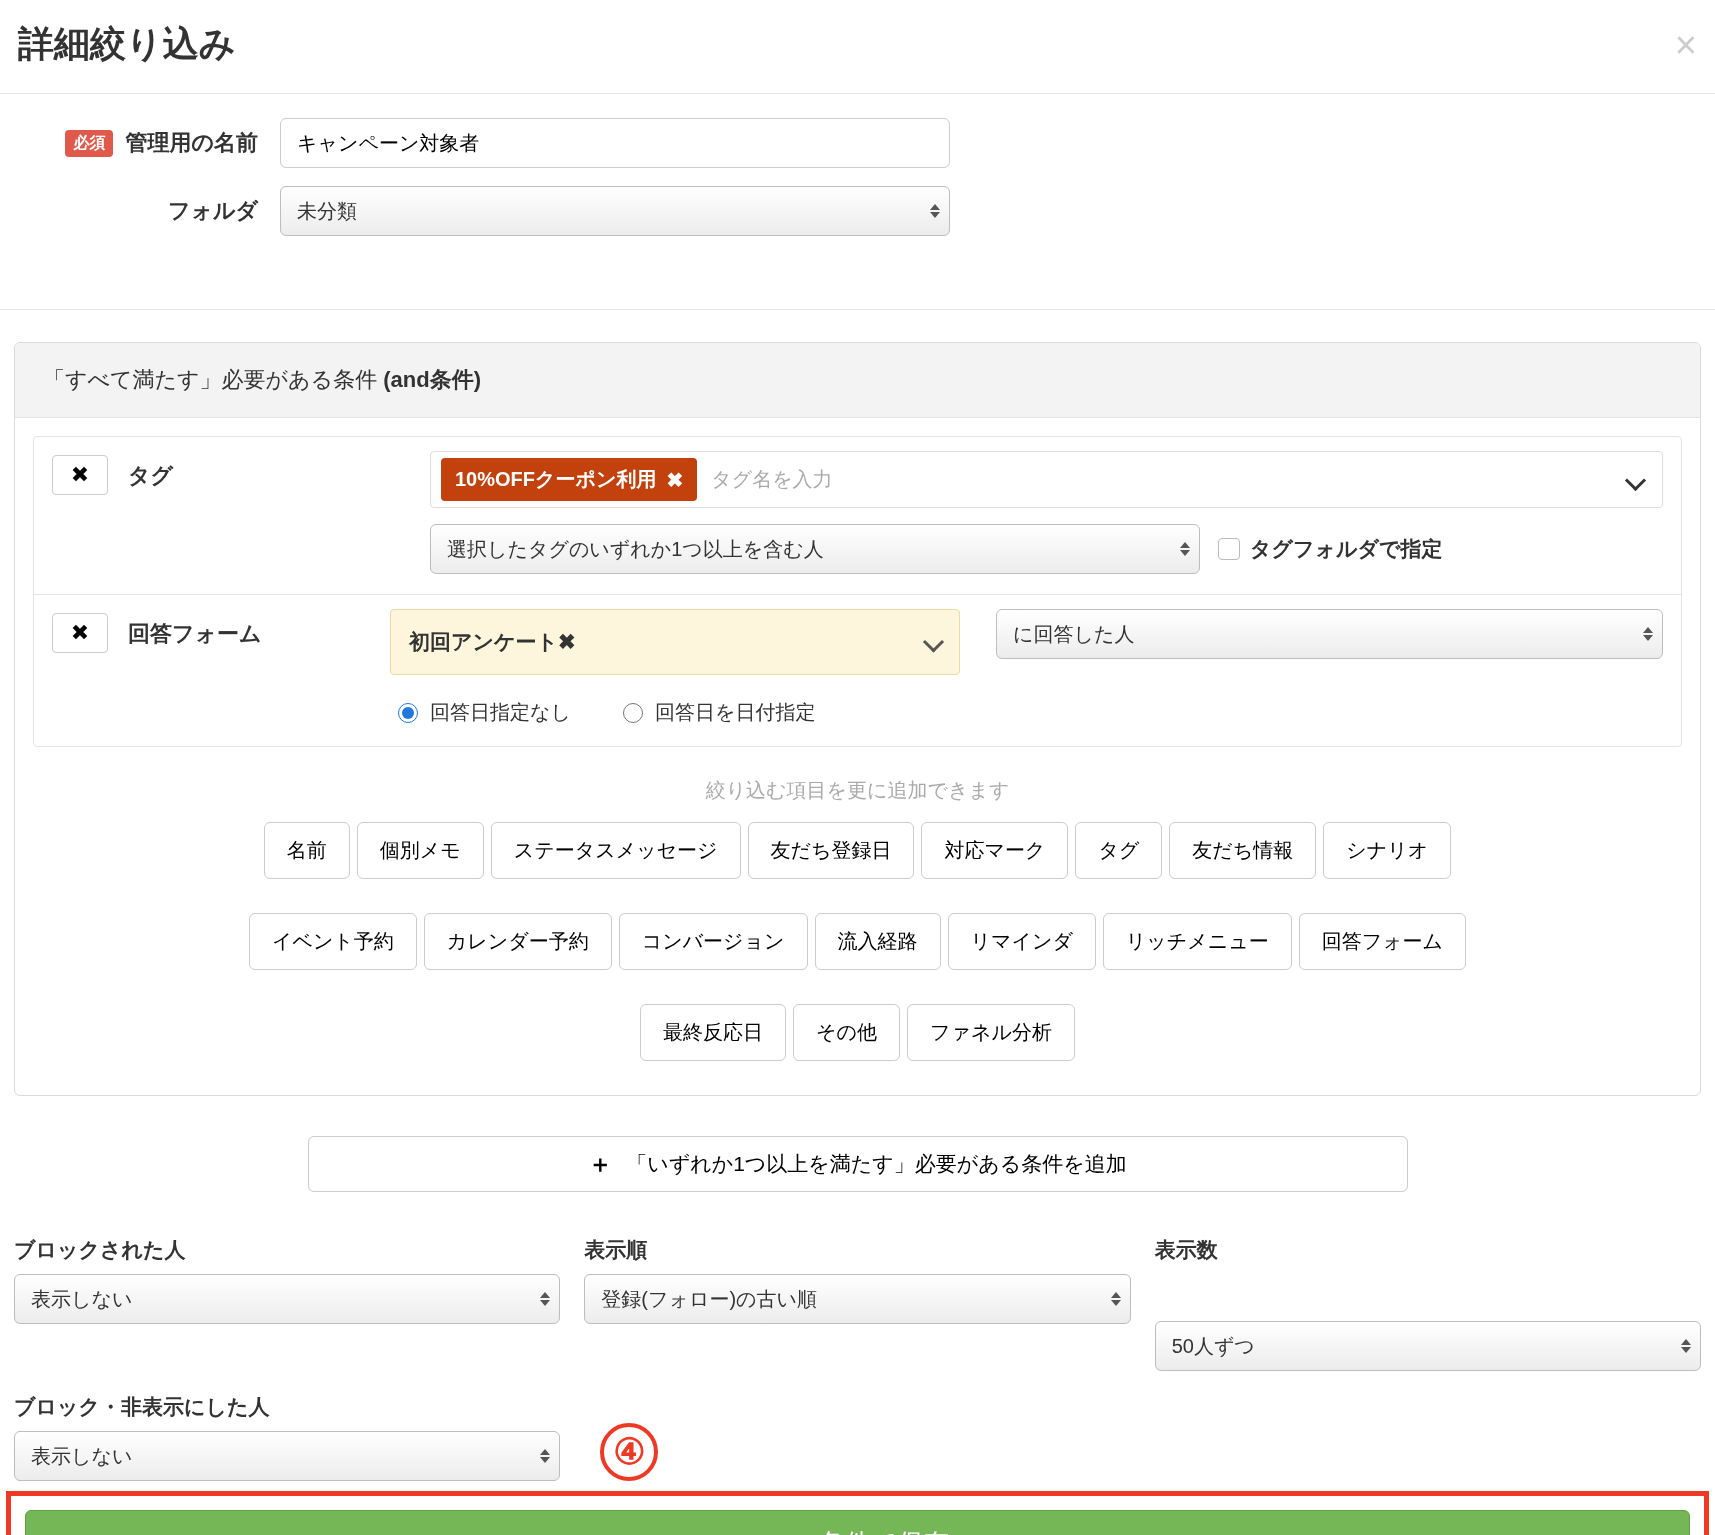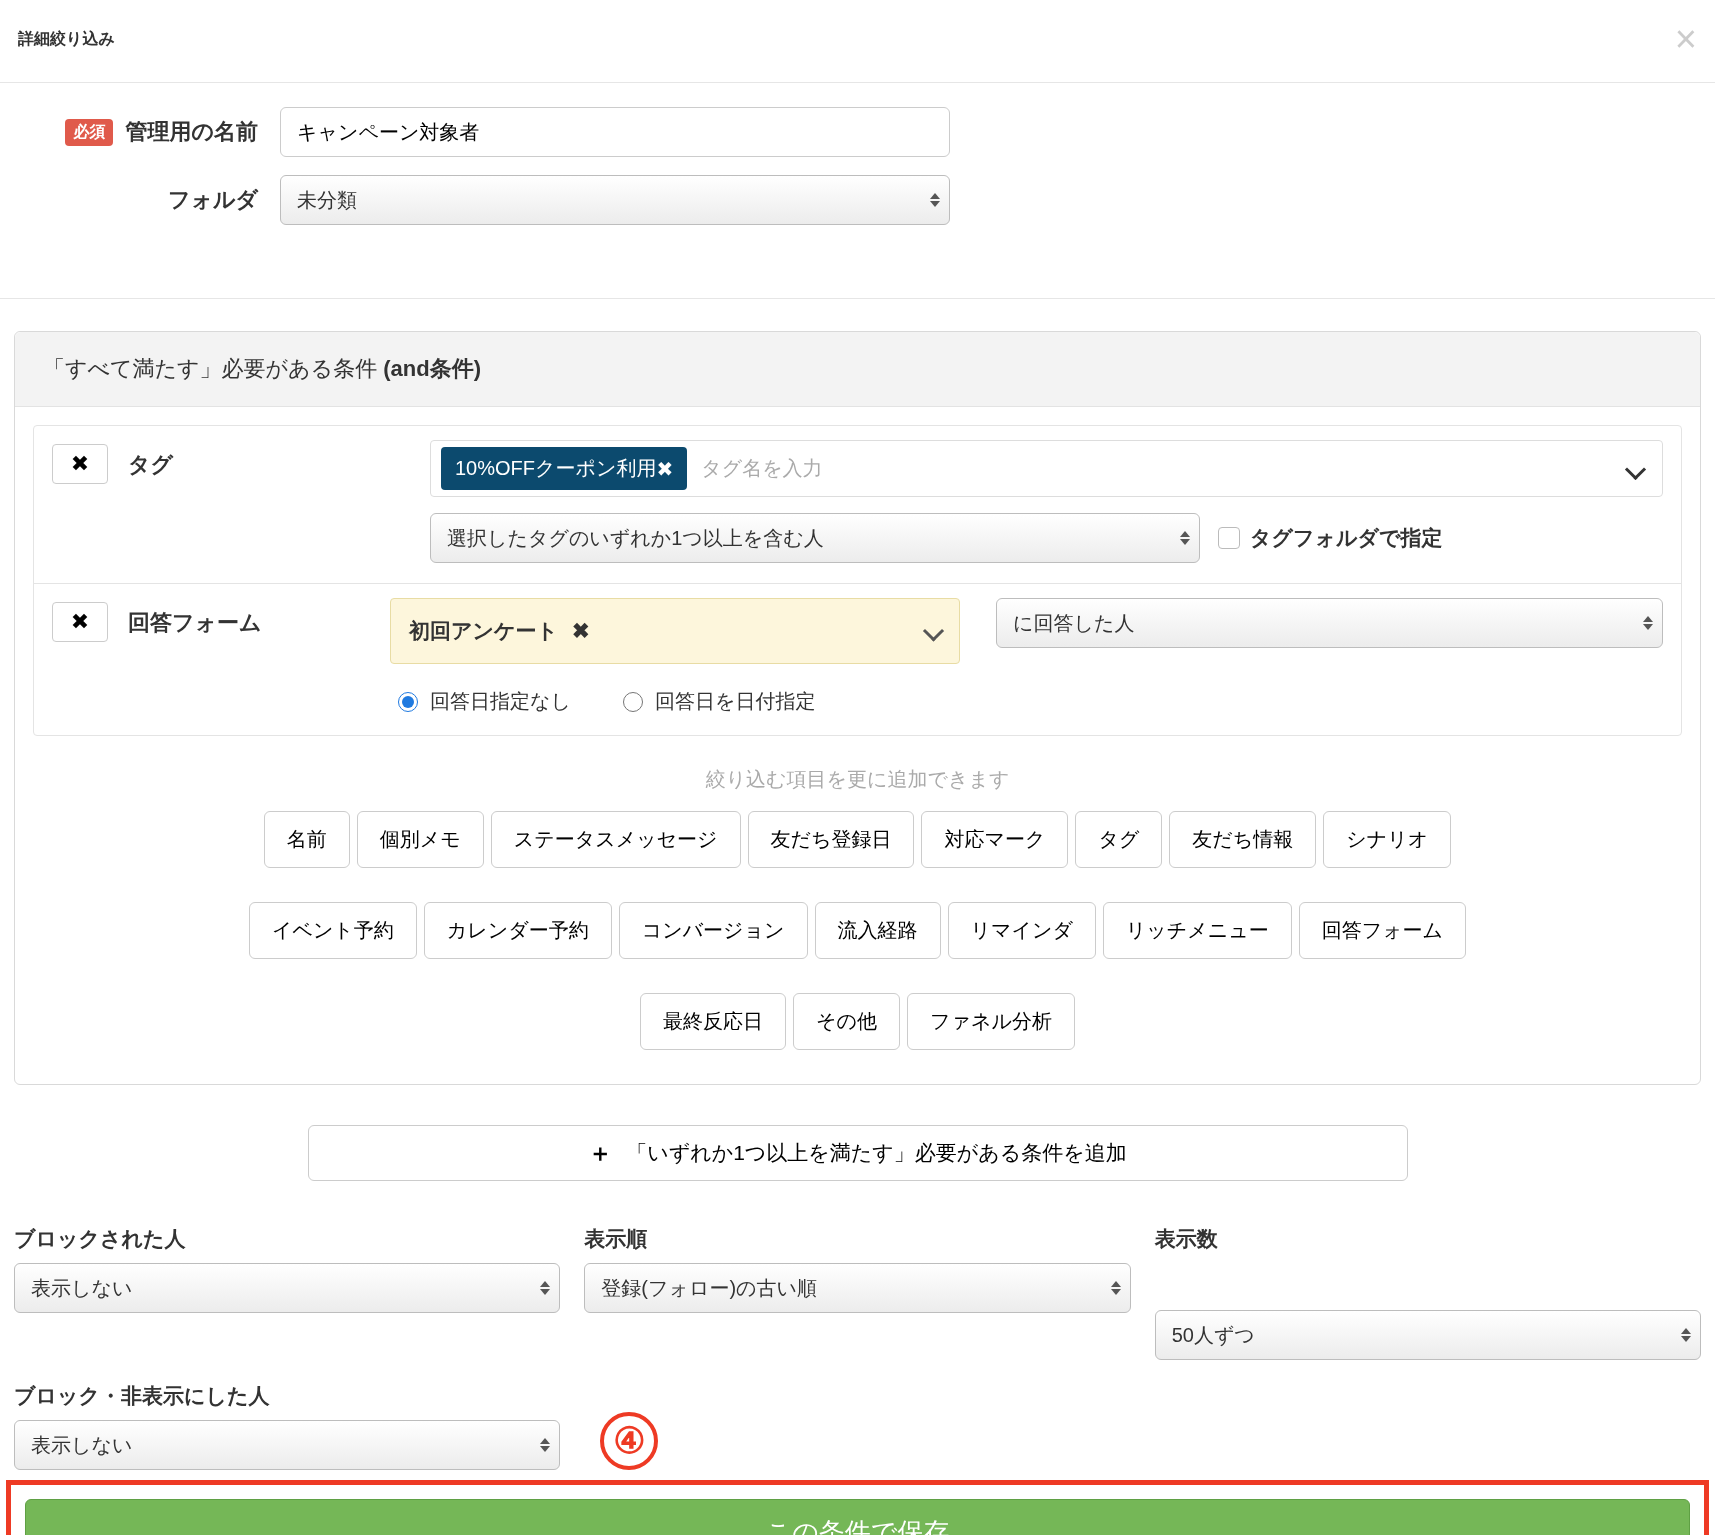--- a/index.html
+++ b/index.html
@@ -11,21 +11,21 @@
       padding: 0;
       width: 1715px;
     }
     .modal-header {
       display: flex;
       justify-content: space-between;
       align-items: center;
       padding: 20px 18px 24px;
       border-bottom: 1px solid #e6e6e6;
     }
-    .modal-title { font-size: 16px; font-weight: 600; }
+    .modal-title { font-size: 36px; font-weight: 600; }
     .close-x { font-size: 38px; color: #ccc; cursor: pointer; line-height: 1; }
     .section-top {
       padding: 24px 18px 55px;
       border-bottom: 1px solid #e6e6e6;
     }
     .form-row { display: flex; align-items: center; margin-bottom: 18px; }
     .label-col { width: 262px; display: flex; justify-content: flex-end; align-items: center; padding-right: 22px; font-size: 22px; font-weight: 600; }
     .req-badge {
       background: #e05a4b;
       color: #fff;
@@ -118,27 +118,27 @@
       border: 1px solid #ddd;
       border-radius: 4px;
       padding: 6px 10px;
       display: flex;
       align-items: center;
       gap: 14px;
       position: relative;
       margin-bottom: 16px;
     }
     .tag-chip {
-      background: #0c4a6e;
+      background: #c2410c;
       color: #fff;
       padding: 8px 14px;
       border-radius: 4px;
-      font-weight: 400;
+      font-weight: 700;
       font-size: 20px;
-      display:flex; align-items:center; 
+      display:flex; align-items:center; gap:10px;
     }
     .tag-x { cursor:pointer; }
     .tag-ph { color: #aaa; font-size: 20px; }
     .chev-down {
       margin-left:auto;
       width: 18px; height: 18px;
       position: relative;
       margin-right: 8px;
     }
     .chev-down::before {
@@ -154,21 +154,21 @@
     .form-chip-box {
       background: #fdf6dc;
       border: 1px solid #e8dca4;
       border-radius: 4px;
       padding: 18px 18px;
       width: 570px;
       display:flex; align-items:center;
       position:relative;
       margin-bottom: 24px;
     }
-    .form-chip-label { font-weight:700; font-size:21px; display:flex; align-items:center; gap:14px; }
+    .form-chip-label { font-weight:700; font-size:21px; display:flex; align-items:center; }
     .form-chev {
       position:absolute; right:18px; top:50%; transform:translateY(-50%);
     }
     .form-chev::before {
       content:""; display:block;
       width:12px; height:12px;
       border-right:3px solid #555; border-bottom:3px solid #555;
       transform: rotate(45deg);
     }
     .resp-select { width: 667px; }

